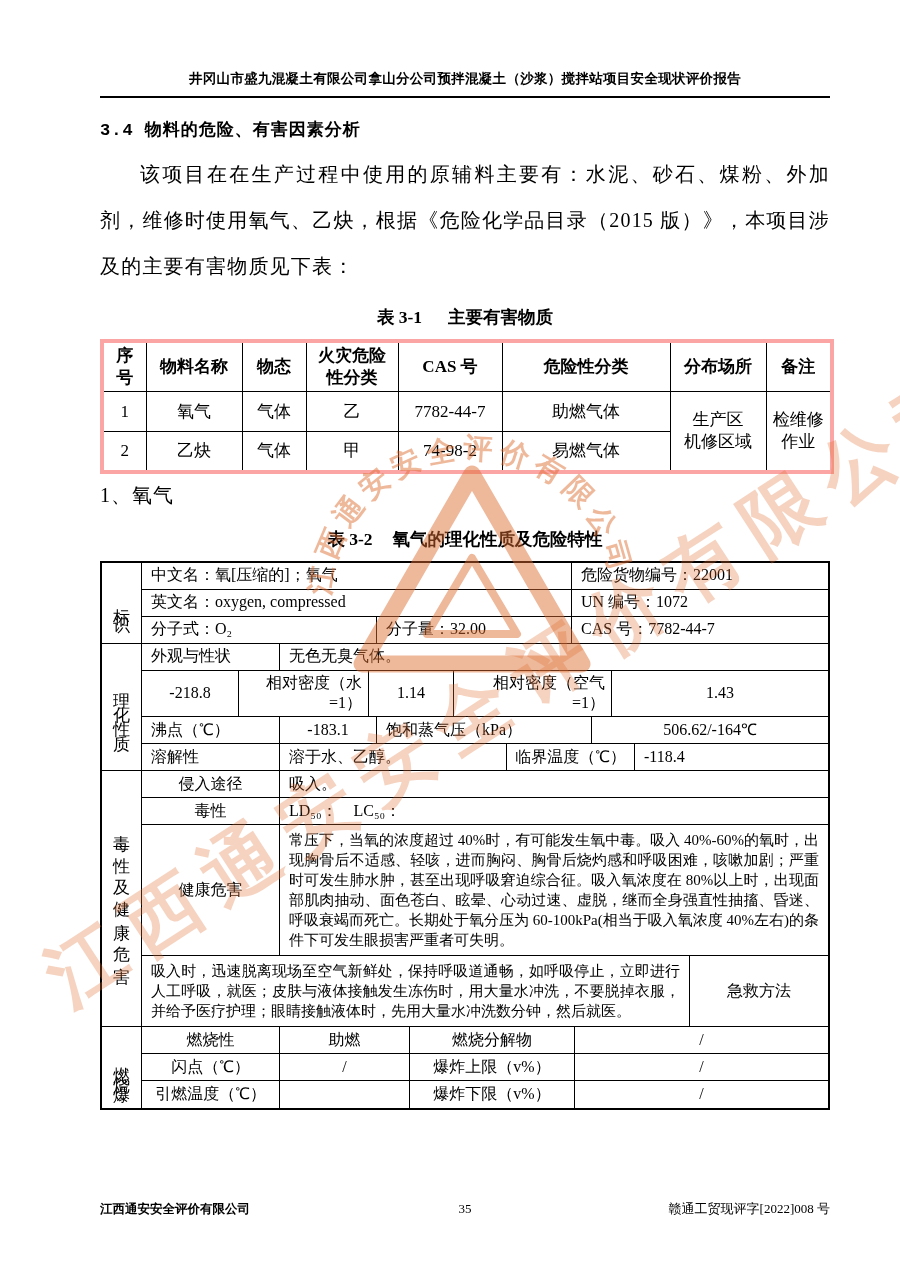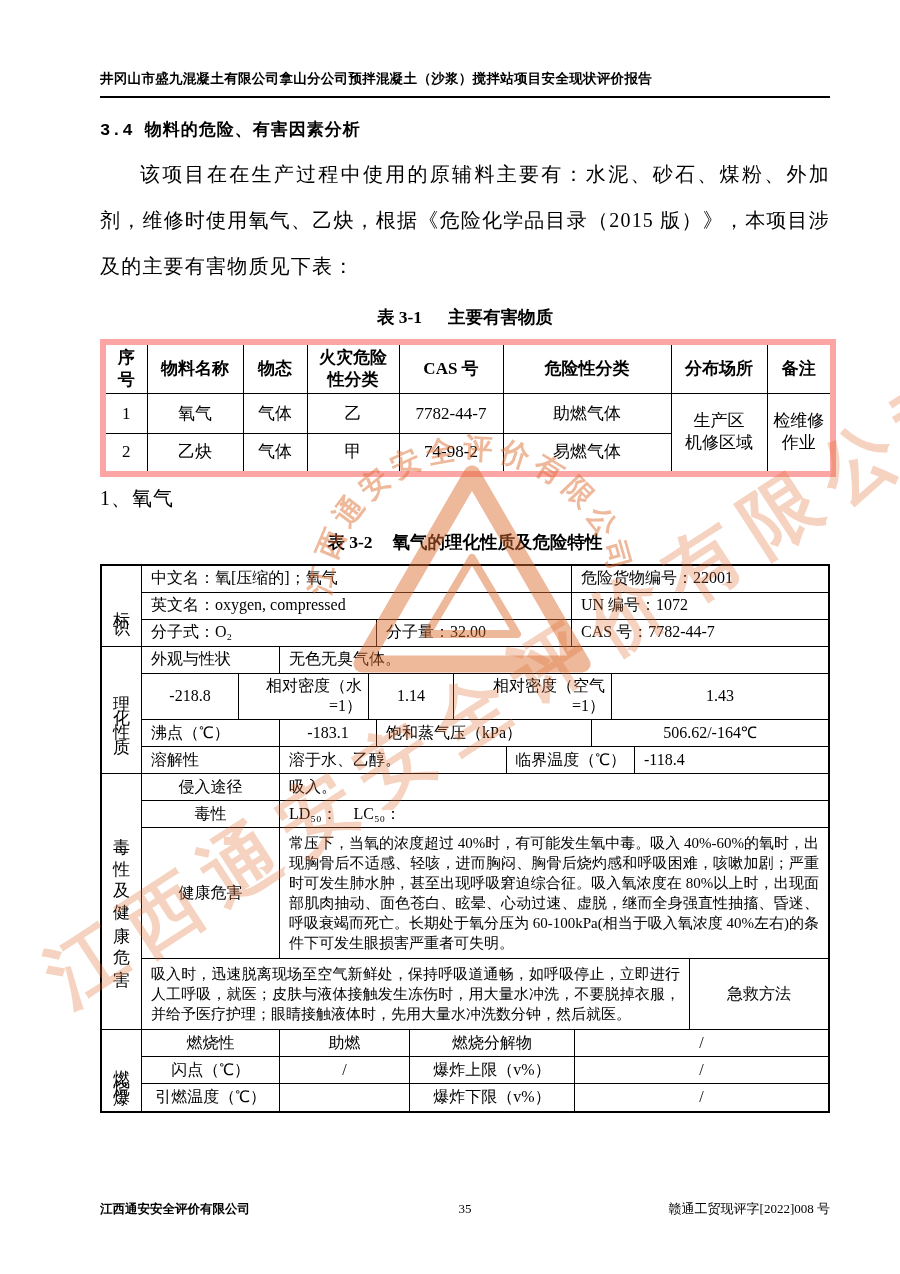--- a/index.html
+++ b/index.html
@@ -5,39 +5,39 @@
   * { margin:0; padding:0; box-sizing:border-box; }
   html,body { background:#fff; }
   .page {
     position:relative; width:900px; height:1274px; margin:0 auto;
     background:#ffffff; color:#000;
     font-family:"Liberation Serif", serif; overflow:hidden;
   }
   .content { position:absolute; left:100px; top:70px; width:730px; z-index:1; }
 
   .doc-header {
-    font-size:13.5px; font-weight:700; letter-spacing:0.3px;
+    font-size:13.5px; font-weight:700; text-align:center; letter-spacing:0.3px;
     padding-bottom:8px; border-bottom:2px solid #000;
   }
   .h1 {
     margin-top:20px; font-size:17px; font-weight:700; letter-spacing:1px;
     font-family:Liberation Mono, monospace;
   }
   .intro {
     margin-top:10px; font-size:20px; line-height:46px; letter-spacing:1.2px;
     text-align:justify; text-indent:2em;
   }
   .caption {
     display:flex; justify-content:center; align-items:baseline; gap:26px;
     font-weight:700; font-size:17.5px; margin-top:16px;
   }
   .caption.c2 { margin-top:18px; gap:20px; }
 
   table.t1 {
-    width:100%; border-collapse:collapse; border:6px solid #fca5a5;
+    width:100%; border-collapse:collapse; border:4px solid #fca5a5;
     margin-top:10px; font-size:17px; table-layout:fixed;
   }
   .t1 th, .t1 td {
     border:1px solid #000; text-align:center; vertical-align:middle;
     padding:2px 4px; line-height:1.3;
   }
   .t1 th { font-weight:700; height:48px; }
   .t1 td { height:40px; }
   .t1 th.narrow { padding:2px 11px; word-break:break-all; }
 

